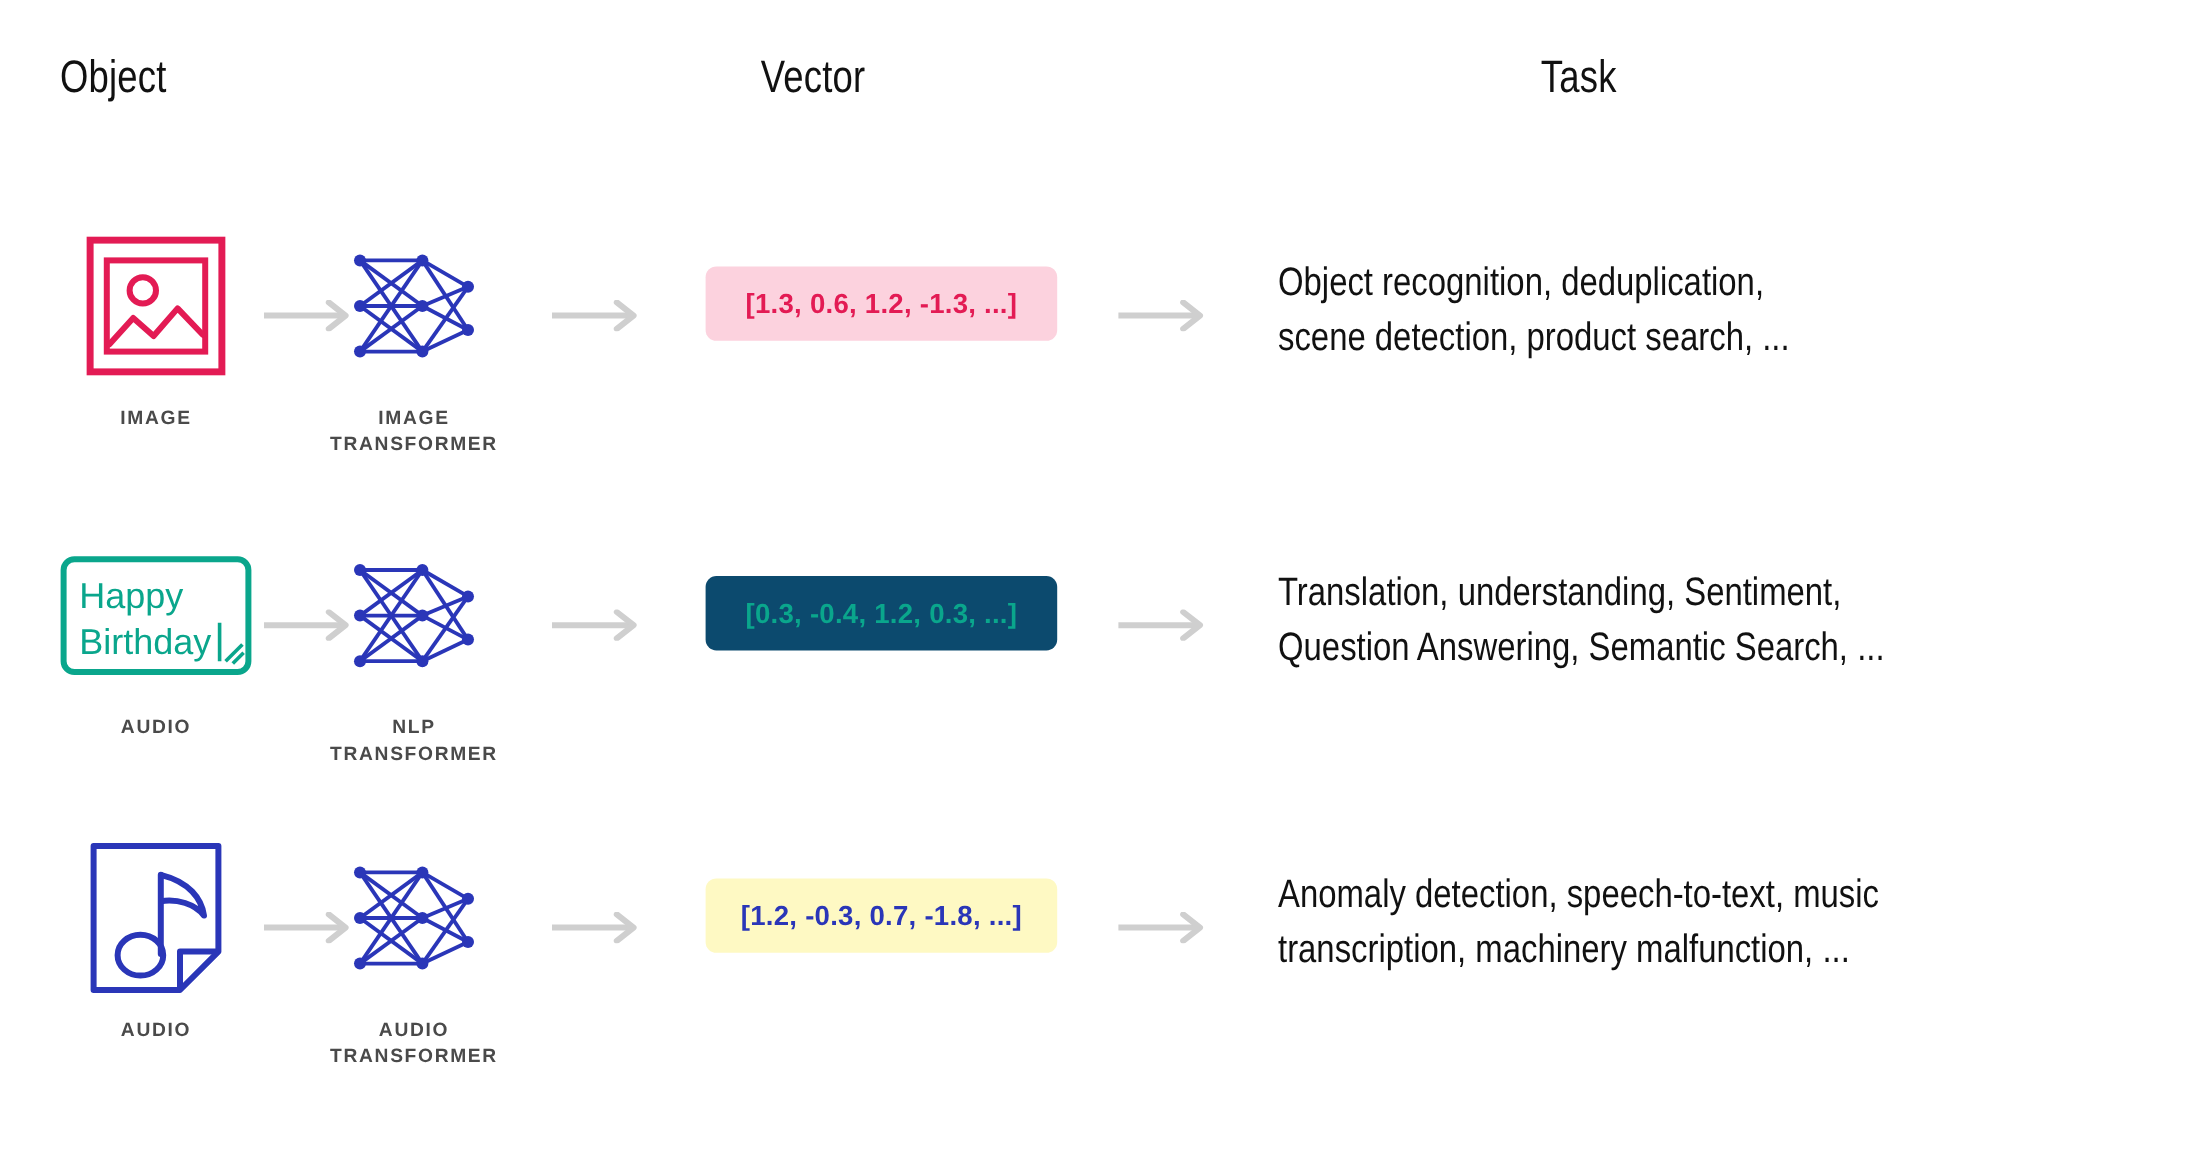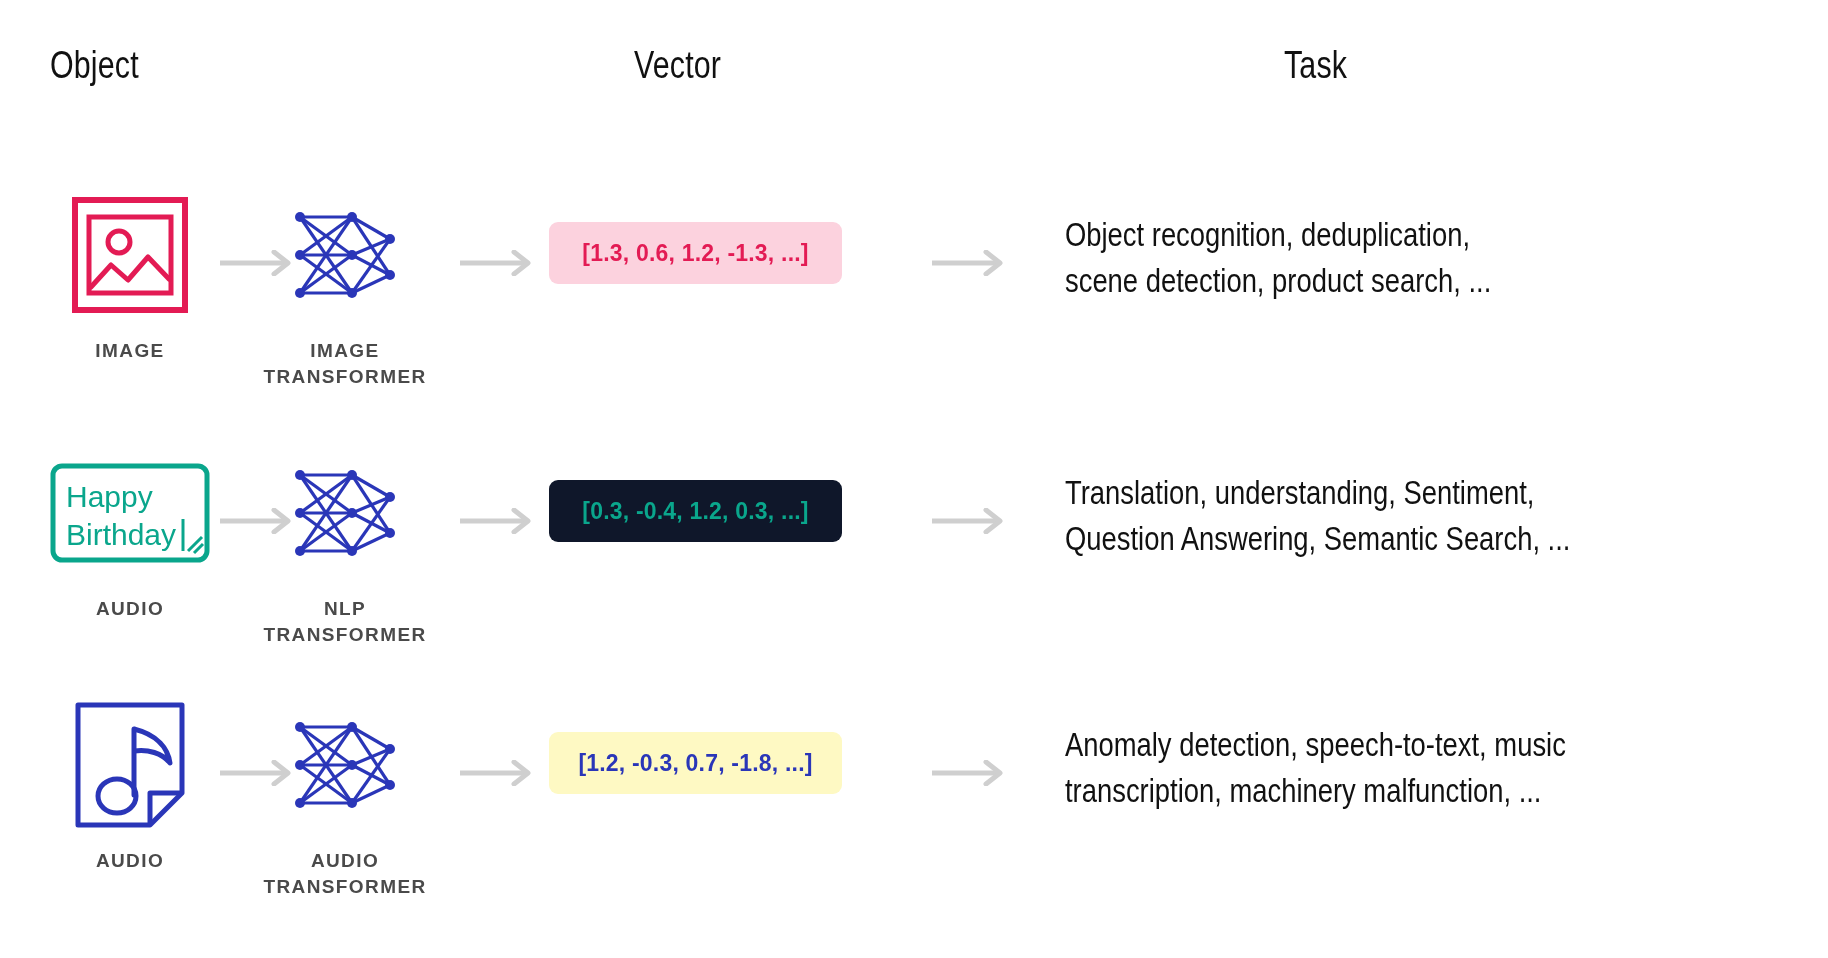--- a/index.html
+++ b/index.html
@@ -68,21 +68,21 @@
     align-items: center;
   }
   .obj-art {
     height: 130px;
     display: flex;
     align-items: center;
     justify-content: center;
   }
   .caption {
     margin-top: 18px;
-    font-size: 19px;
+    font-size: 16px;
     font-weight: 700;
     letter-spacing: 1.4px;
     color: #4a4a4a;
     text-align: center;
     line-height: 1.35;
     white-space: pre-line;
   }
 
   
   .nn-cell {
@@ -107,34 +107,34 @@
     position: absolute;
     top: 60px;
   }
   .arrow.a1 { left: 218px; }
   .arrow.a2 { left: 458px; }
   .arrow.a3 { left: 930px; }
 
   
   .pill {
     position: absolute;
-    left: 549px;
+    left: 588px;
     top: 32px;
     width: 293px;
     height: 62px;
     border-radius: 9px;
     display: flex;
     align-items: center;
     justify-content: center;
     font-size: 23px;
     font-weight: 700;
     letter-spacing: 0.2px;
   }
   .pill.pink  { background: #fcd2de; color: #e31b54; }
-  .pill.teal  { background: #0f172a; color: #0aa68c; }
+  .pill.teal  { background: #0c4a6e; color: #0aa68c; }
   .pill.blue  { background: #fef9c3; color: #2a36b8; }
 
   
   .task {
     position: absolute;
     left: 1065px;
     top: 22px;
     width: 740px;
     font-size: 33px;
     line-height: 1.38;

